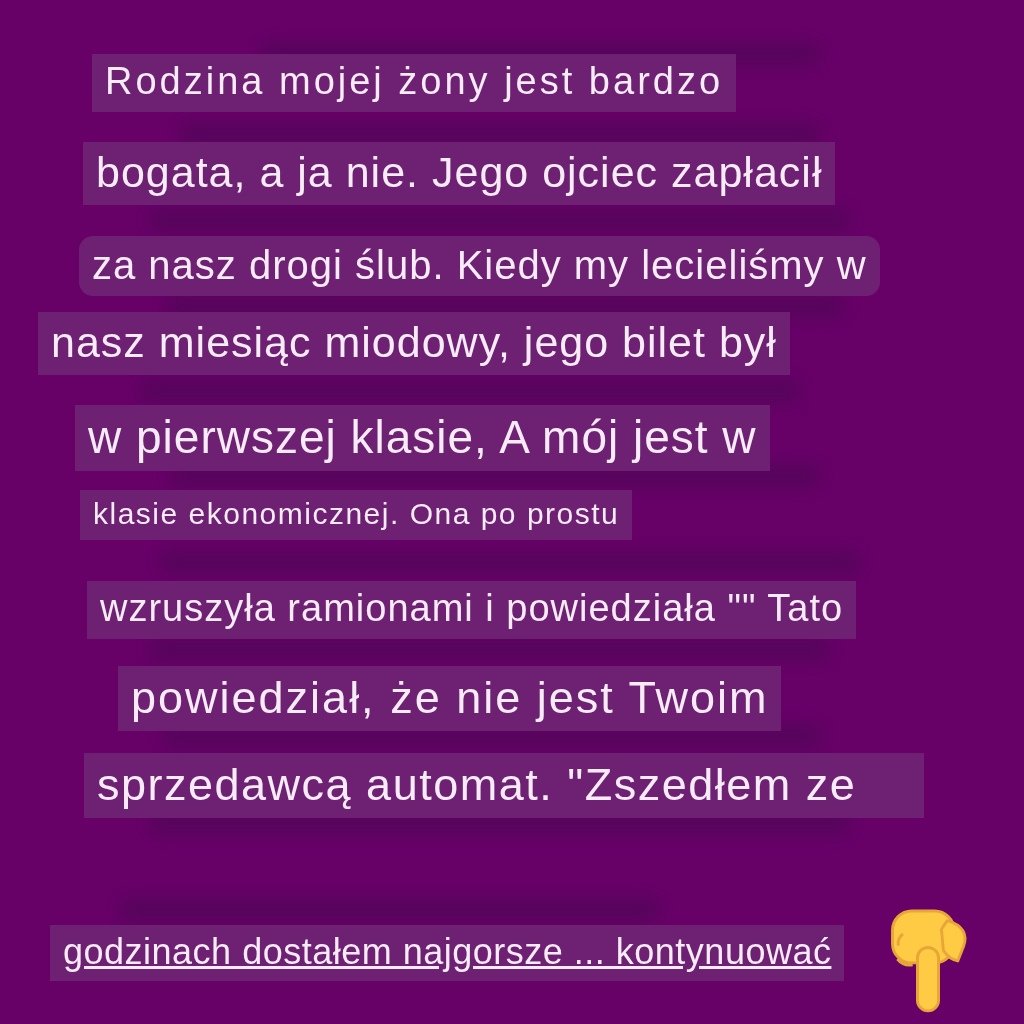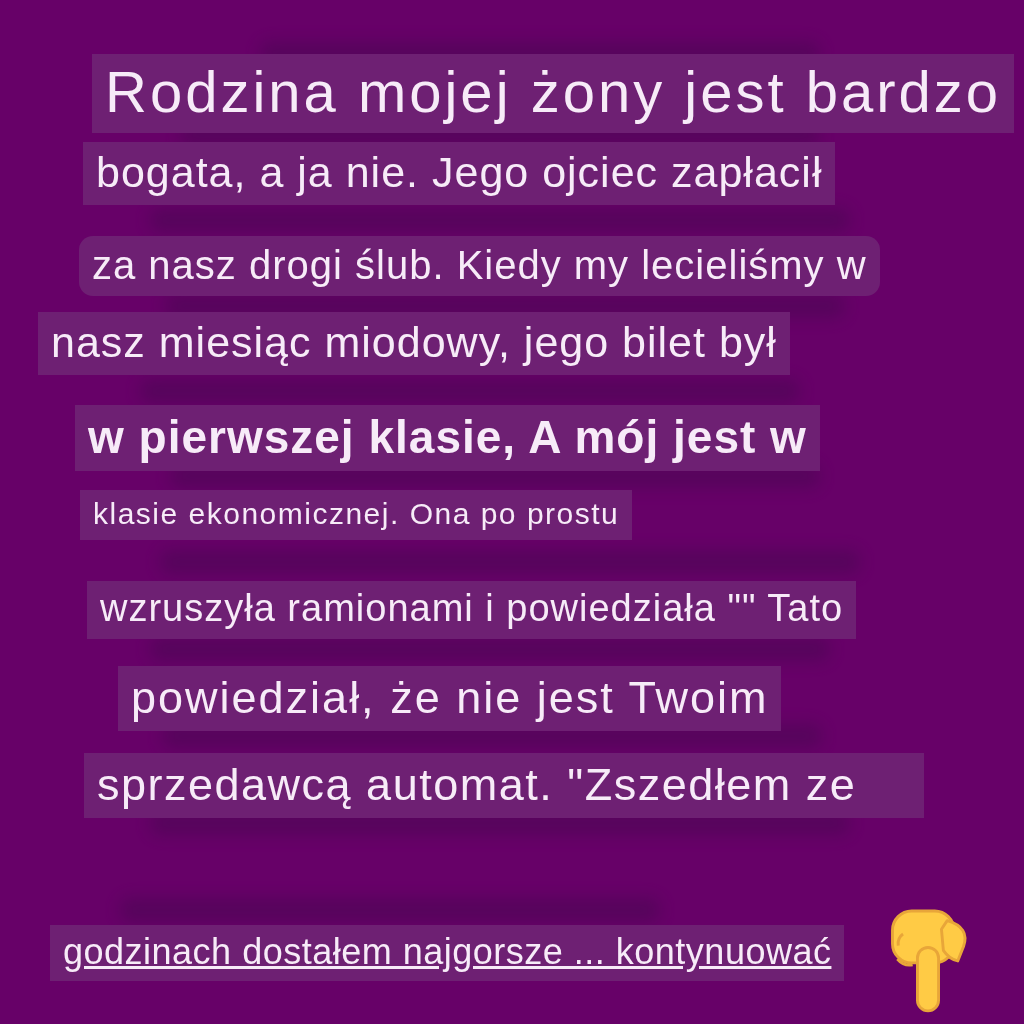--- a/index.html
+++ b/index.html
@@ -18,25 +18,25 @@
     color: #F7EBF8;
   }
   .line {
     position: absolute;
     display: inline-block;
     white-space: nowrap;
     background: #6E2073;
     padding: 8px 13px 10px 13px;
     line-height: 1.05;
   }
-  .l1  { left: 92px;  top: 54px;  font-size: 58px; letter-spacing: 3px; }
+  .l1  { left: 92px;  top: 54px;  font-size: 38px; letter-spacing: 3px; }
   .l2  { left: 83px;  top: 142px; font-size: 43px; letter-spacing: 1px; }
   .l3  { left: 79px;  top: 236px; font-size: 40px; letter-spacing: 1px; border-radius: 14px; }
   .l4  { left: 38px;  top: 312px; font-size: 43px; letter-spacing: 1px; }
-  .l5  { left: 75px;  top: 405px; font-size: 46px; letter-spacing: 1px; font-weight: bold; }
+  .l5  { left: 75px;  top: 405px; font-size: 46px; letter-spacing: 1px; }
   .l6  { left: 80px;  top: 490px; font-size: 30px; letter-spacing: 1.5px; }
   .l7  { left: 87px;  top: 581px; font-size: 38px; letter-spacing: 1px; }
   .l8  { left: 90px;  top: 666px; font-size: 45px; letter-spacing: 2px; margin-left: 28px; }
   .l9  { left: 84px;  top: 753px; font-size: 45px; letter-spacing: 1.5px;
          width: 814px; overflow: hidden; }
   .l10 { left: 82px;  top: 841px; font-size: 43px; letter-spacing: 0.5px; }
   .l11 { left: 50px;  top: 925px; font-size: 36px; letter-spacing: 0.5px; text-decoration: underline; }
 
   
   .smudge {

